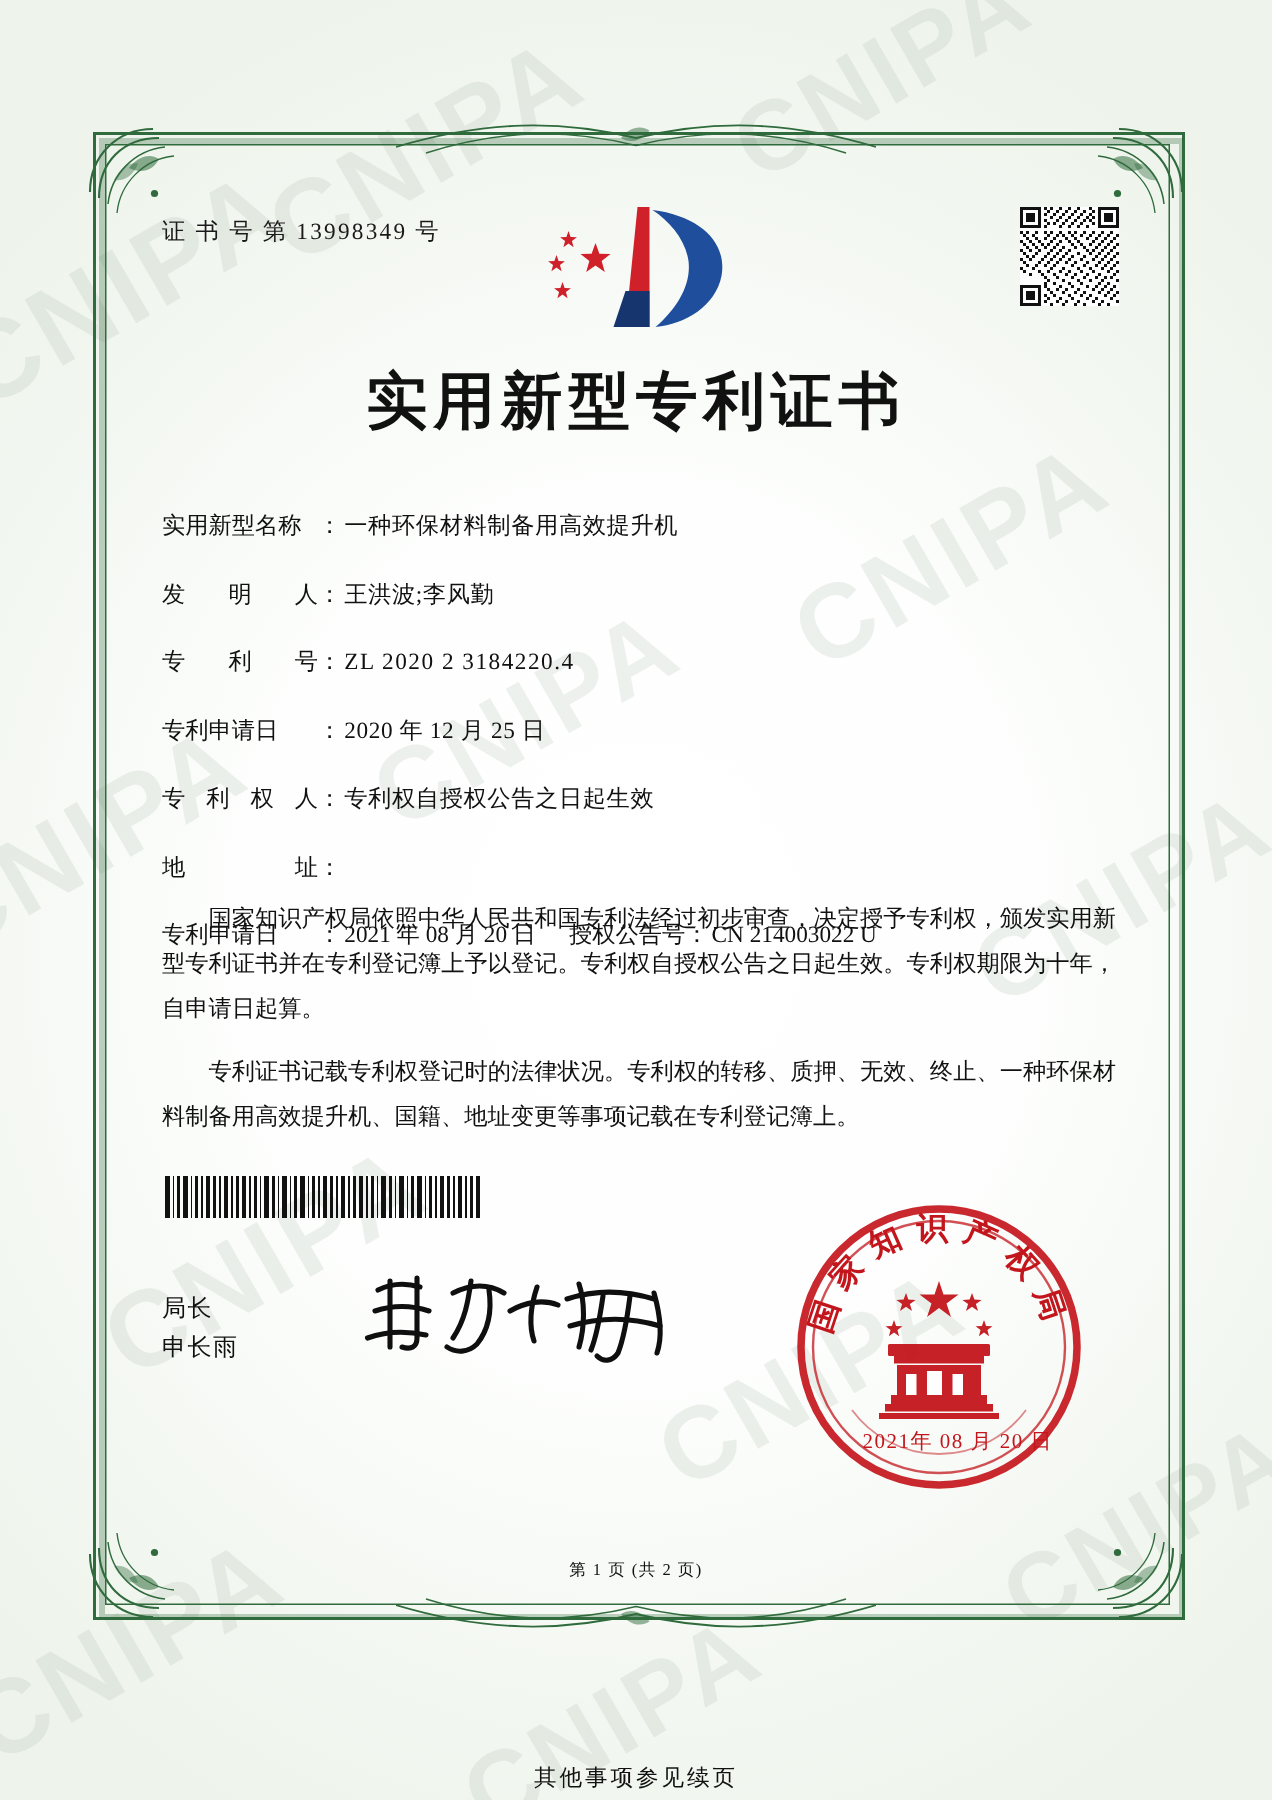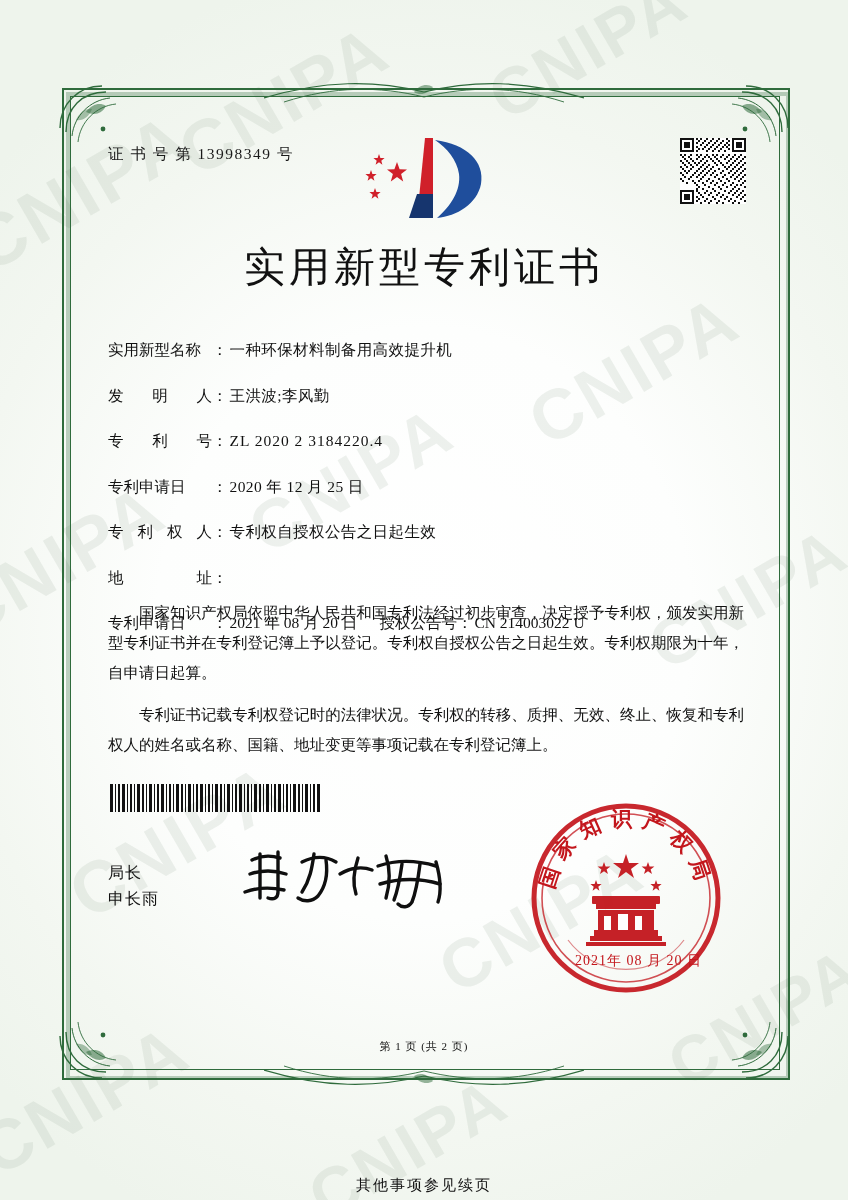--- a/index.html
+++ b/index.html
@@ -128,21 +128,21 @@
     height: 100px;
   }
 
   .title {
     position: absolute;
     left: 0;
     right: 0;
     top: 128px;
     text-align: center;
     font-size: 41px;
-    font-weight: 400;
+    font-weight: 700;
     letter-spacing: 4px;
     color: #111;
     font-family: "DejaVu Serif", "Liberation Serif", serif;
   }
 
   
   .fields {
     position: absolute;
     left: 18px;
     top: 228px;
@@ -725,21 +725,21 @@
         <span>2021 年 08 月 20 日</span>
         <span class="second-label">授权公告号</span>
         <span class="field-colon">：</span>
         <span>CN 214003022 U</span>
       </div>
 
     </div>
 
     <div class="paras">
       <p>国家知识产权局依照中华人民共和国专利法经过初步审查，决定授予专利权，颁发实用新型专利证书并在专利登记簿上予以登记。专利权自授权公告之日起生效。专利权期限为十年，自申请日起算。</p>
-      <p>专利证书记载专利权登记时的法律状况。专利权的转移、质押、无效、终止、恢复和专利权人的姓名或名称、国籍、地址变更等事项记载在专利登记簿上。</p>
+      <p>专利证书记载专利权登记时的法律状况。专利权的转移、质押、无效、终止、一种环保材料制备用高效提升机、国籍、地址变更等事项记载在专利登记簿上。</p>
     </div>
 
     <div class="barcode">
       <svg width="212" height="28" viewBox="0 0 212 28" shape-rendering="crispEdges">
         <rect width="212" height="28" fill="#ffffff" opacity="0"></rect>
         <g fill="#111111">
           <rect x="0" y="0" width="3" height="28"></rect>
             <rect x="5" y="0" width="1" height="28"></rect>
           <rect x="8" y="0" width="2" height="28"></rect>
             <rect x="12" y="0" width="3" height="28"></rect>

